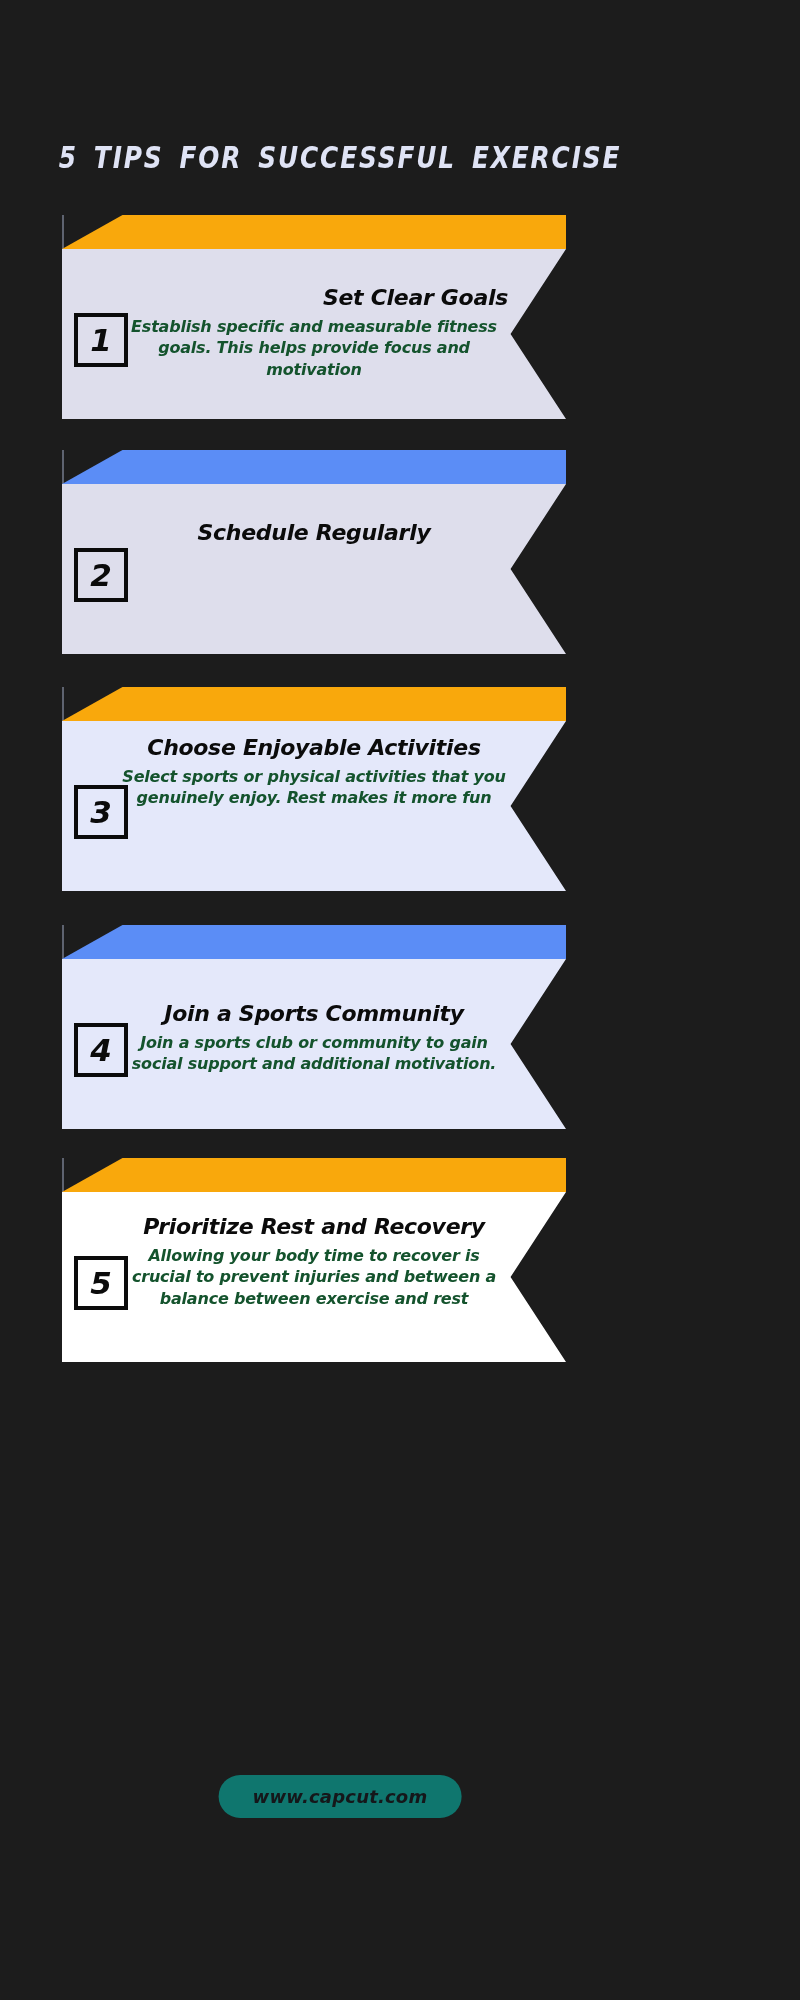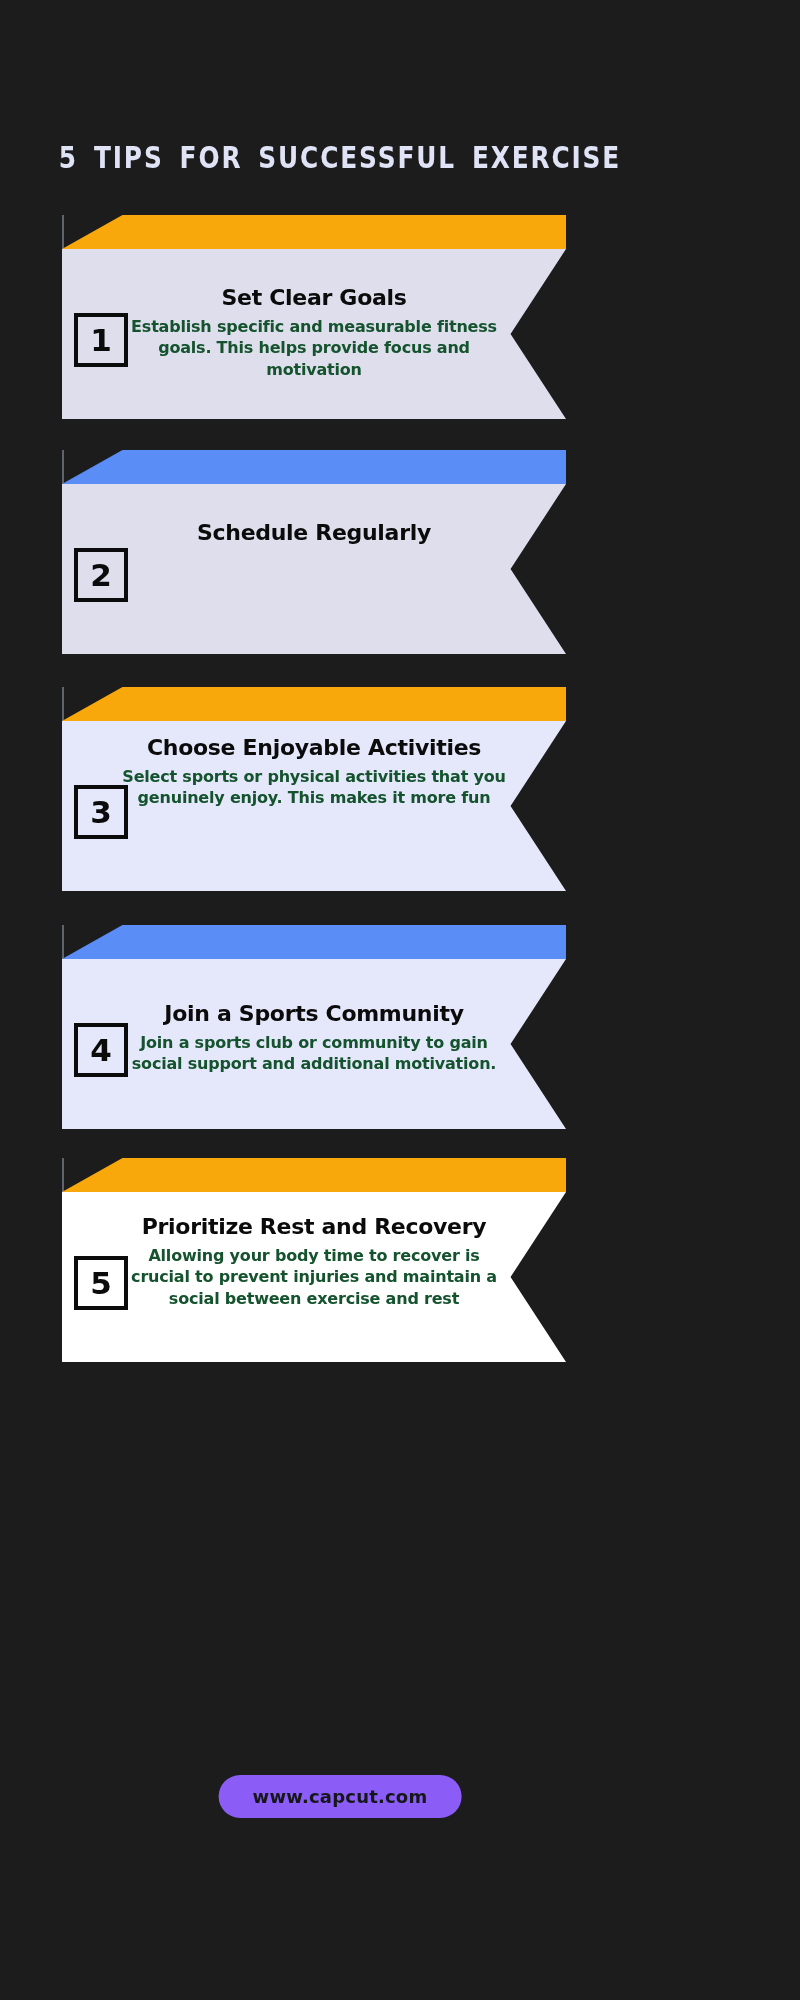--- a/index.html
+++ b/index.html
@@ -7,20 +7,21 @@
     width:800px;height:2000px;
     background:#1C1C1C;
     font-family:"Liberation Sans", sans-serif;
     overflow:hidden;
     position:relative;
   }
   .page{
     width:680px;height:2000px;
     position:relative;
     background:#1C1C1C;
+    font-style:italic;
   }
 
   
   .title{
     position:absolute;
     top:122px;
     left:0;right:0;
     text-align:center;
     color:#DFE3F5;
     font-family:"DejaVu Sans", sans-serif;
@@ -98,21 +99,21 @@
     color:#0B0B0B;
     line-height:1;
   }
 
   
   .footer-pill{
     position:absolute;
     left:50%;
     transform:translateX(-50%);
     top:1775px;
-    background:#8b5cf6;
+    background:#0f766e;
     border-radius:28px;
     padding:11px 34px;
     font-family:"DejaVu Sans", sans-serif;
     font-weight:bold;
     font-size:18px;
     color:#15171A;
     letter-spacing:0.2px;
   }
 </style>
 </head>
@@ -124,21 +125,21 @@
 
   <div class="card" style="top:215px;">
     <div class="banner-wrap">
       <div class="edge-line" style="height:34px;"></div>
       <div class="banner" style="background:#F9A80C;"></div>
     </div>
     <div class="body" style="background:#DEDEEC;height:170px;">
       <div class="num-badge" style="top:64px;">
         <span>1</span>
       </div>
-      <p class="card-title" style="margin-top:22px;">Set Clear Goals</p>
+      <p class="card-title" style="margin-top:22px;text-align:right;">Set Clear Goals</p>
       <p class="card-text">Establish specific and measurable fitness goals. This helps provide focus and motivation</p>
     </div>
   </div>
 
   <div class="card" style="top:450px;">
     <div class="banner-wrap">
       <div class="edge-line" style="height:34px;"></div>
       <div class="banner" style="background:#5B8DF6;"></div>
     </div>
     <div class="body" style="background:#DEDEEC;height:170px;">
@@ -152,21 +153,21 @@
   <div class="card" style="top:687px;">
     <div class="banner-wrap">
       <div class="edge-line" style="height:34px;"></div>
       <div class="banner" style="background:#F9A80C;"></div>
     </div>
     <div class="body" style="background:#E4E8FA;height:170px;">
       <div class="num-badge" style="top:64px;">
         <span>3</span>
       </div>
       <p class="card-title" style="">Choose Enjoyable Activities</p>
-      <p class="card-text">Select sports or physical activities that you genuinely enjoy. This makes it more fun</p>
+      <p class="card-text">Select sports or physical activities that you genuinely enjoy. Rest makes it more fun</p>
     </div>
   </div>
 
   <div class="card" style="top:925px;">
     <div class="banner-wrap">
       <div class="edge-line" style="height:34px;"></div>
       <div class="banner" style="background:#5B8DF6;"></div>
     </div>
     <div class="body" style="background:#E4E8FA;height:170px;">
       <div class="num-badge" style="top:64px;">
@@ -180,21 +181,21 @@
   <div class="card" style="top:1158px;">
     <div class="banner-wrap">
       <div class="edge-line" style="height:34px;"></div>
       <div class="banner" style="background:#F9A80C;"></div>
     </div>
     <div class="body" style="background:#FFFFFF;height:170px;overflow:hidden;">
       <div class="num-badge" style="top:64px;">
         <span>5</span>
       </div>
       <p class="card-title" style="margin-top:8px;">Prioritize Rest and Recovery</p>
-      <p class="card-text">Allowing your body time to recover is crucial to prevent injuries and maintain a social between exercise and rest</p>
+      <p class="card-text">Allowing your body time to recover is crucial to prevent injuries and between a balance between exercise and rest</p>
     </div>
   </div>
 
   <div class="footer-pill">
     <span>www.capcut.com</span>
   </div>
 
 </div>
 
 </body></html>

